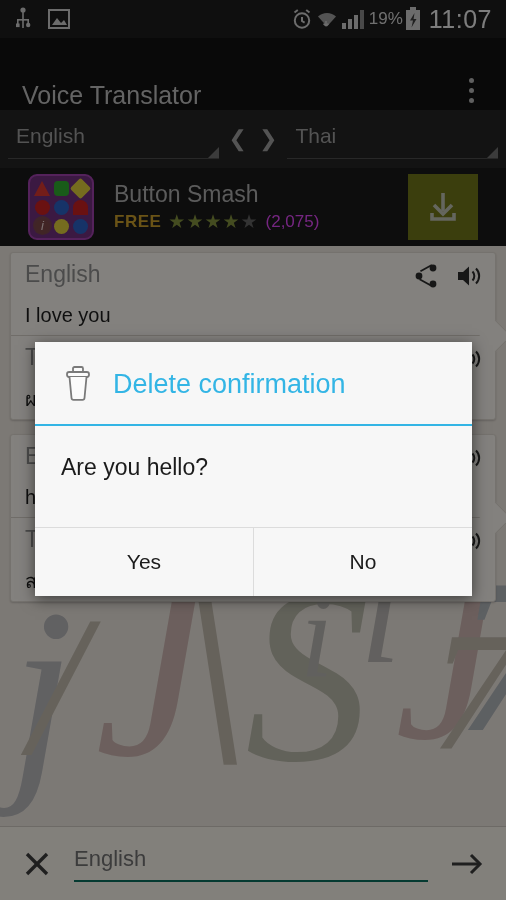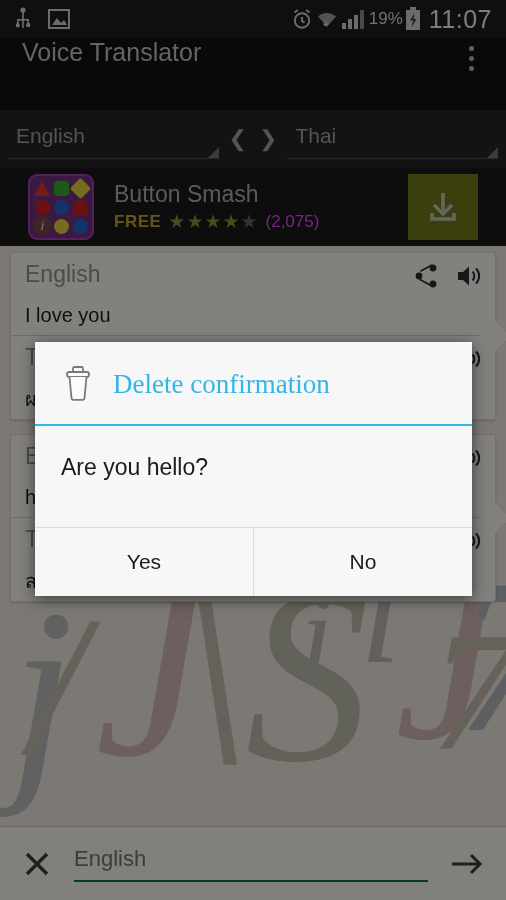--- a/index.html
+++ b/index.html
@@ -28,21 +28,21 @@
   .sb-right { margin-left: auto; display: flex; align-items: center; gap: 2px; }
   .sb-time { font-size: 25px; color: #e8e8e8; letter-spacing: .5px; margin-left: 6px; }
   .sb-pct { font-size: 17px; color: #cfcfcf; }
   .ico { display: inline-block; line-height: 0; }
 
   
   .appbar {
     position: absolute; top: 38px; left: 0;
     width: 506px; height: 72px;
     background: #111111;
-    display: flex; align-items: flex-start;
+    display: flex; align-items: flex-end;
     padding: 0 22px;
   }
   .app-title { font-size: 25px; color: #b9b9b9; font-weight: 400; }
   .overflow { margin-left: auto; width: 26px; height: 40px; display:flex; flex-direction:column;
     align-items:center; justify-content:center; gap:5px; }
   .overflow i { display:block; width:5px; height:5px; border-radius:50%; background:#b0b0b0; }
 
   
   .langbar {
     position: absolute; top: 110px; left: 0;
@@ -157,21 +157,20 @@
   .dialog {
     position: absolute; z-index: 50;
     left: 35px; top: 342px; width: 437px;
     background: #f7f7f7;
     box-shadow: 0 3px 14px rgba(0,0,0,.55);
   }
   .dlg-head {
     display: flex; align-items: center; gap: 18px;
     padding: 22px 26px 20px 26px;
     border-bottom: 2px solid #33b5e5;
-    font-family: Liberation Serif, serif;
   }
   .dlg-title { font-size: 27px; color: #33b5e5; font-weight: 400; }
   .dlg-body { padding: 28px 26px 46px 26px; border-bottom: 1px solid #dcdcdc; }
   .dlg-msg { font-size: 23px; color: #1b1b1b; }
   .dlg-actions { display: flex; }
   .dlg-btn {
     flex: 1 1 0; text-align: center;
     padding: 22px 0; font-size: 21px; color: #1b1b1b;
     background: #f7f7f7;
   }

